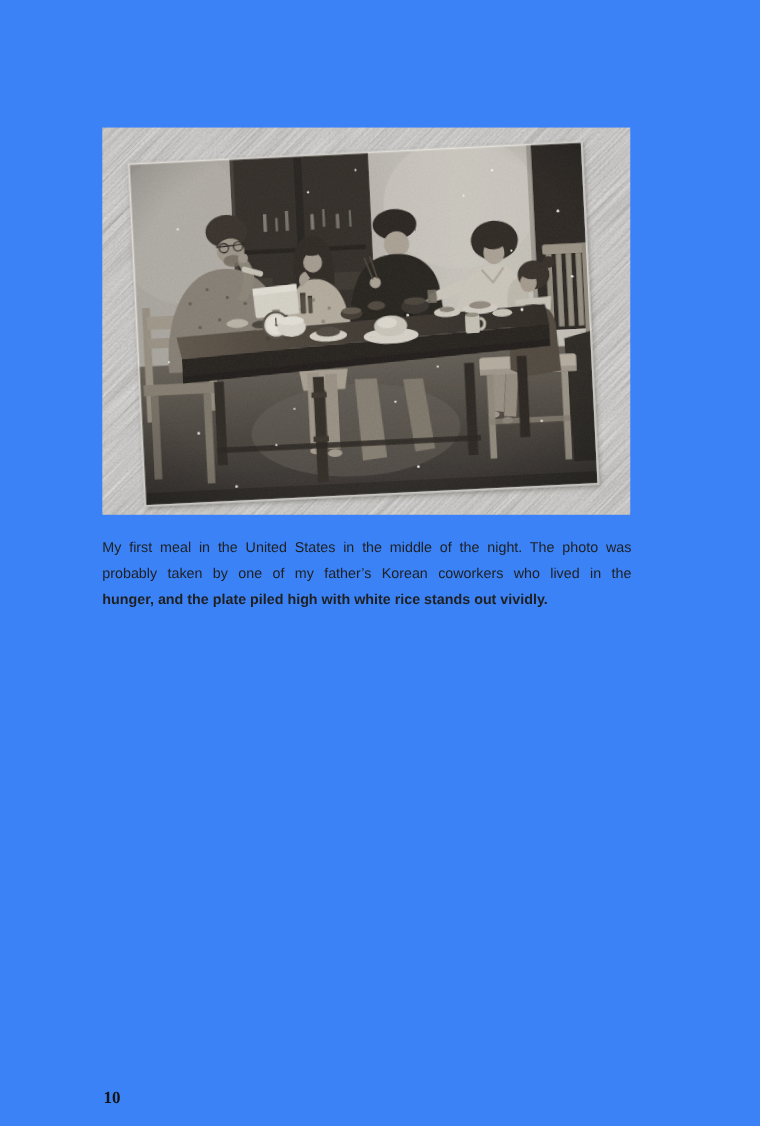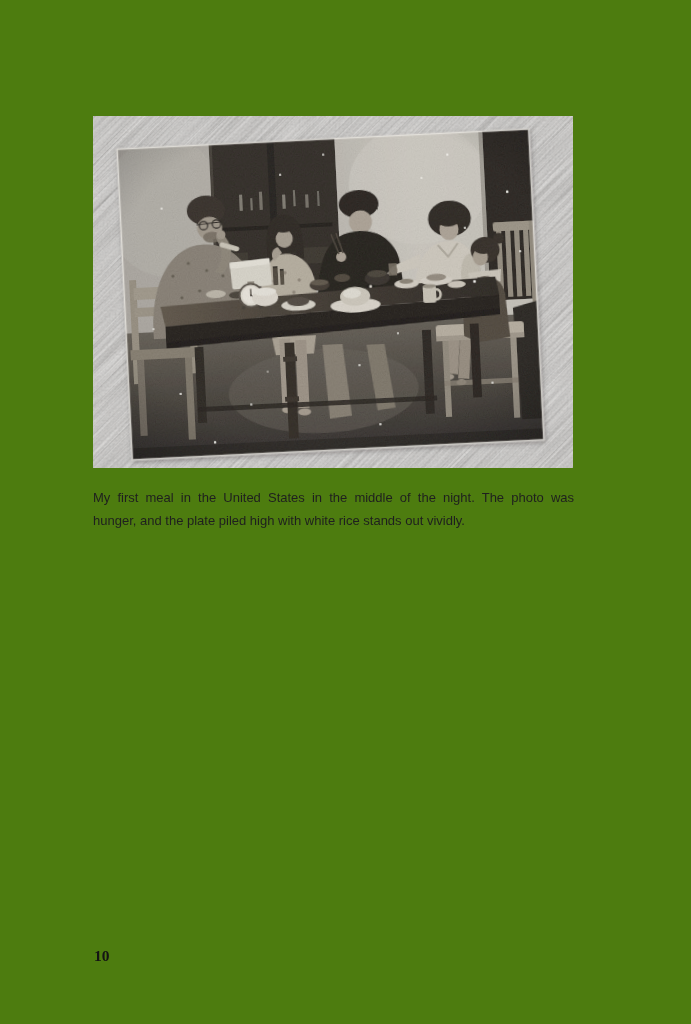--- a/index.html
+++ b/index.html
@@ -1,34 +1,34 @@
 <!DOCTYPE html>
 <html><head>
 <meta charset="utf-8">
 <style>
   html,body{margin:0;padding:0;}
   body{
     width:691px;height:1024px;background:#ffffff;overflow:hidden;
     font-family:"Liberation Sans","DejaVu Sans",sans-serif;
     position:relative;
   }
-  .page{position:absolute;inset:0;background:#4d7c0f;}
+  .page{position:absolute;inset:0;background:#3b82f6;}
   .photo-block{
     position:absolute;left:93px;top:116px;width:480px;height:352px;
   }
   .photo-block svg{display:block;}
   .caption{
     position:absolute;left:93px;top:486px;width:481px;
     font-size:13px;line-height:23.4px;color:#1f1f1f;
     font-family:"Liberation Sans","DejaVu Sans",sans-serif;
   }
   .cap-line{text-align:justify;text-align-last:justify;white-space:normal;}
-  .cap-line.last{text-align-last:left;}
+  .cap-line.last{text-align-last:left;font-weight:bold;}
   .footer{
-    position:absolute;left:94px;top:947px;
+    position:absolute;left:94px;top:990px;
     font-family:"Liberation Serif","DejaVu Serif",serif;
     font-weight:700;font-size:15.5px;color:#141414;
     display:flex;align-items:baseline;gap:13px;
   }
 </style>
 </head>
 <body>
 
 <div class="page">
 
@@ -336,20 +336,21 @@
           <rect width="413" height="312" filter="url(#fGrain)" opacity="0.12"></rect>
           <rect width="413" height="312" fill="url(#gVig)"></rect>
         </g>
         <rect x="0.5" y="0.5" width="412" height="311" fill="none" stroke="#e8e5df" stroke-width="1.5" opacity="0.85"></rect>
       </g>
     </svg>
   </div>
 
   <div class="caption">
     <div class="cap-line">My first meal in the United States in the middle of the night. The photo was</div>
+    <div class="cap-line">probably taken by one of my father’s Korean coworkers who lived in the</div>
     <div class="cap-line last">hunger, and the plate piled high with white rice stands out vividly.</div>
   </div>
 
   <div class="footer">
     <span>10</span>
   </div>
 
 </div>
 
 </body></html>

